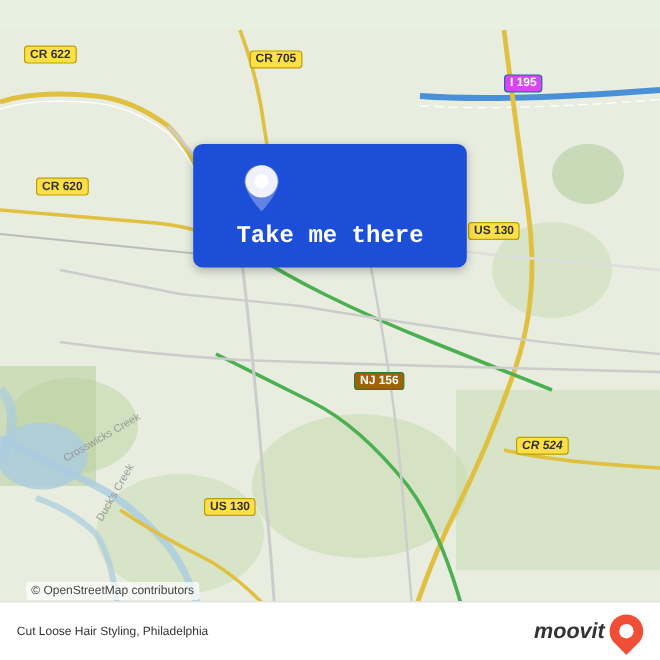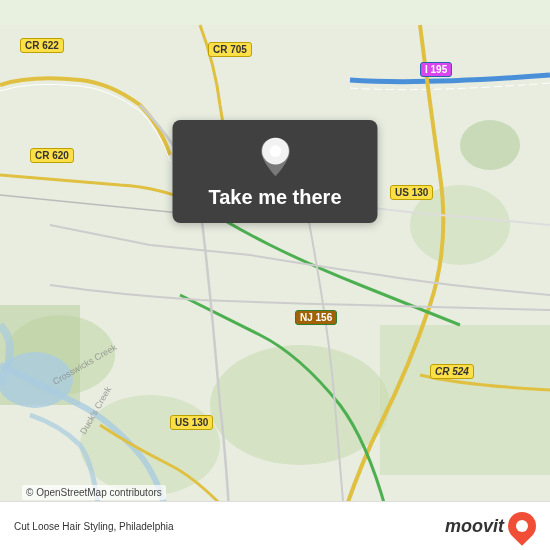--- a/index.html
+++ b/index.html
@@ -100,31 +100,32 @@
       top: 120px;
       left: 50%;
       transform: translateX(-50%);
       z-index: 10;
       display: flex;
       flex-direction: column;
       align-items: center;
     }
 
     #cta-button {
-      background: #404040;
+      background: #1d4ed8;
       border: none;
       border-radius: 8px;
       padding: 16px 36px 14px 36px;
       cursor: pointer;
       display: flex;
       flex-direction: column;
-      align-items: center;
+      align-items: flex-start;
       gap: 4px;
       box-shadow: 0 2px 8px rgba(0,0,0,0.25);
       min-width: 180px;
+      font-family: Liberation Mono, monospace;
     }
 
     #pin-icon {
       width: 42px;
       height: 42px;
       margin-bottom: 4px;
     }
 
     #cta-label {
       font-size: 20px;

